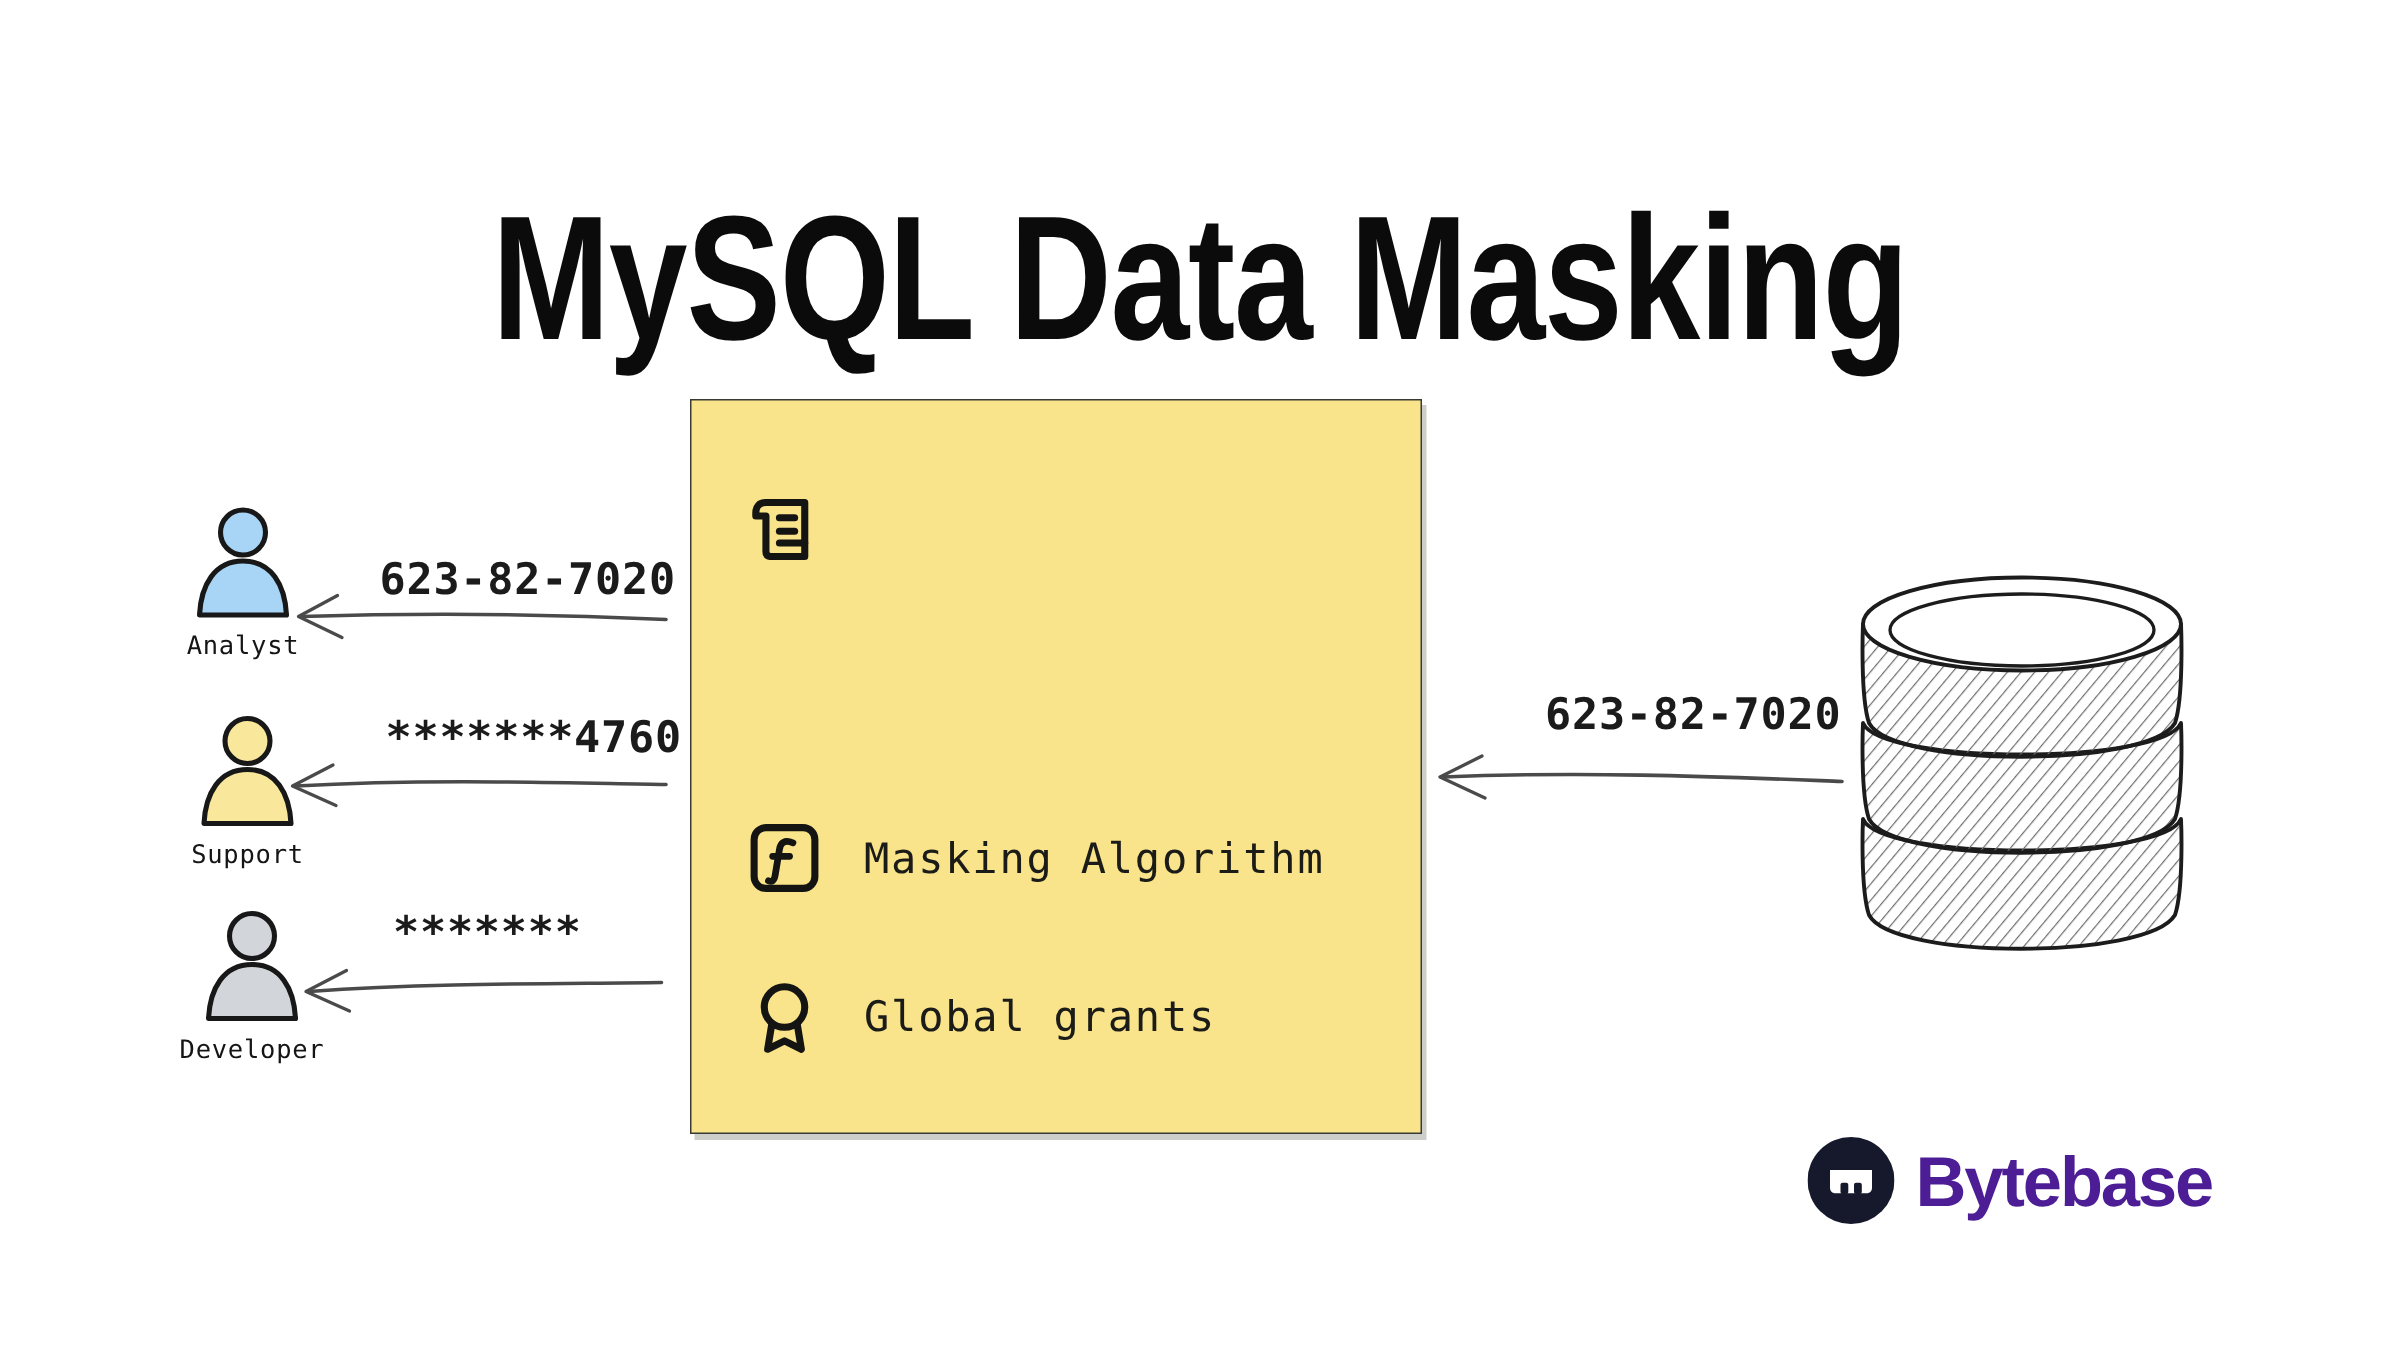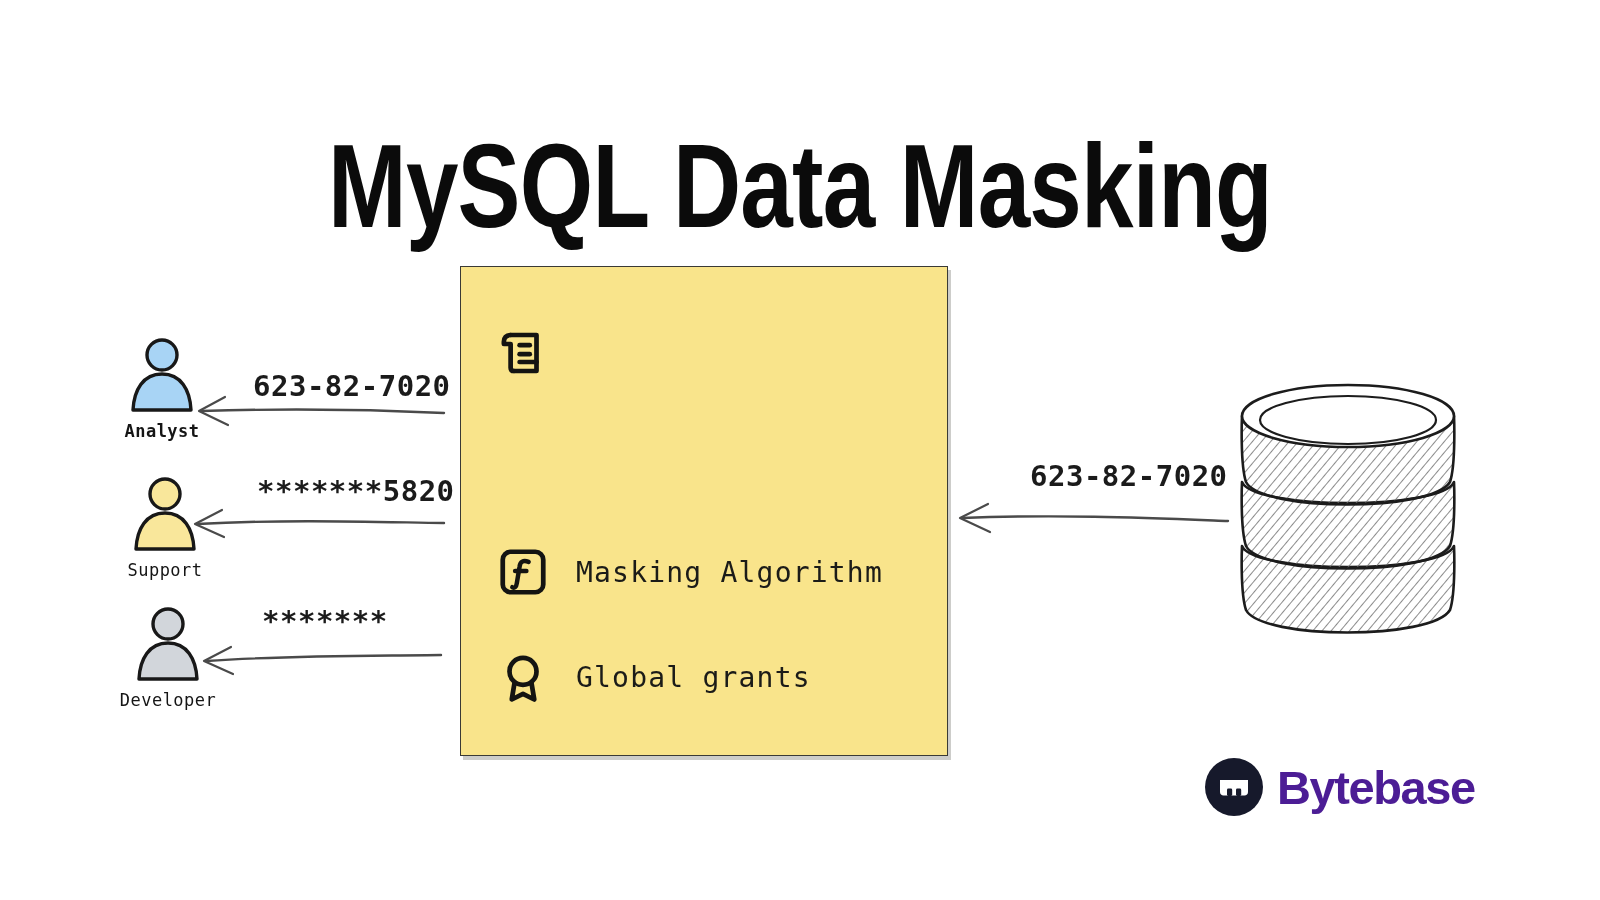--- a/index.html
+++ b/index.html
@@ -93,21 +93,21 @@
     display: block;
     margin: 0 auto;
   }
   .person .pname {
     font-family: "DejaVu Sans Mono", "Liberation Mono", monospace;
     font-size: 17px;
     color: #151515;
     letter-spacing: 0.5px;
     margin-top: 1px;
   }
-  #person0 { left: 97px; top: 336px; font-weight: bold; }
+  #person0 { left: 97px; top: 336px; }
   #person1 { left: 100px; top: 475px; }
   #person2 { left: 103px; top: 605px; text-align: center; }
 
   
   .flow-label {
     position: absolute;
     font-family: "DejaVu Sans Mono", "Liberation Mono", monospace;
     font-size: 29px;
     font-weight: 700;
     letter-spacing: 0.5px;
@@ -220,21 +220,21 @@
 
   <div class="person" id="person2">
     <svg class="fig" viewBox="0 0 72 84" xmlns="http://www.w3.org/2000/svg">
       <circle cx="36" cy="19" r="15" fill="#d2d6db" stroke="#181818" stroke-width="3.4"></circle>
       <path d="M36 38 C 17 38, 8 54, 7 74 L 65 74 C 64 54, 55 38, 36 38 Z" fill="#d2d6db" stroke="#181818" stroke-width="3.4" stroke-linejoin="round"></path>
     </svg>
     <div class="pname">Developer</div>
   </div>
 
   <div class="flow-label" id="lab0">623-82-7020</div>
-  <div class="flow-label" id="lab1">*******5820</div>
+  <div class="flow-label" id="lab1">*******4760</div>
   <div class="flow-label" id="lab2">*******</div>
   <div class="flow-label" id="lab3">623-82-7020</div>
 
   <div id="dbwrap">
     <svg width="232" height="282" viewBox="0 0 232 282" xmlns="http://www.w3.org/2000/svg">
       <defs>
         <pattern id="hatch" patternUnits="userSpaceOnUse" width="7" height="7" patternTransform="rotate(40)">
           <line x1="0" y1="0" x2="0" y2="7" stroke="#6e6e6e" stroke-width="1.6"></line>
         </pattern>
       </defs>

